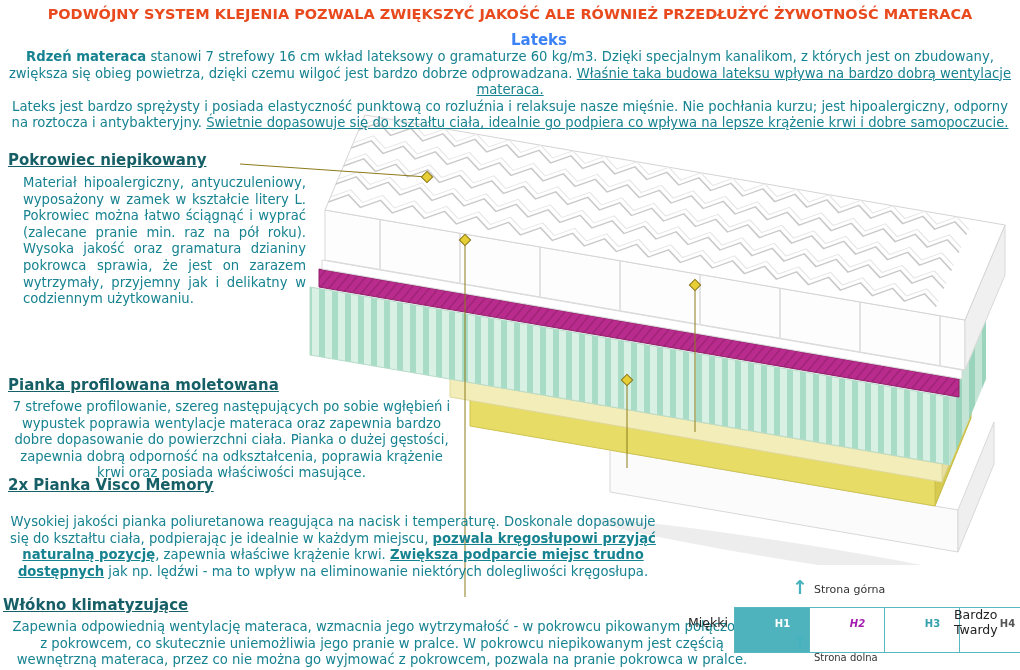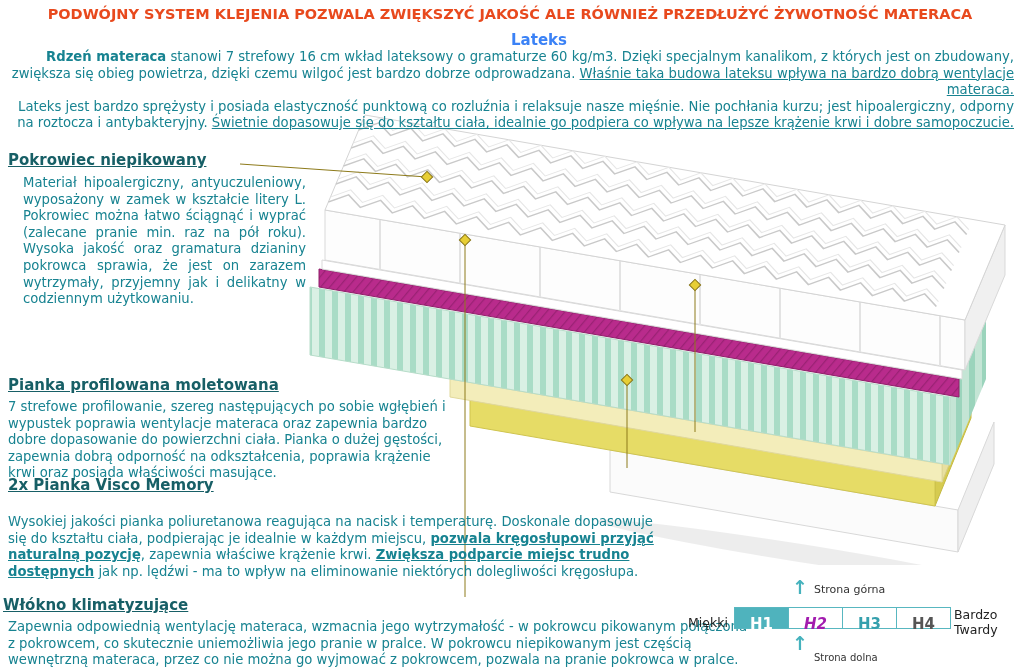--- a/index.html
+++ b/index.html
@@ -1,25 +1,25 @@
 <!DOCTYPE html>
 <html><head>
 <meta charset="utf-8">
 <style>
   html,body{margin:0;padding:0;background:#fff;}
   #page{position:relative;width:1020px;height:670px;background:#ffffff;overflow:hidden;
         font-family:"DejaVu Sans","Liberation Sans",sans-serif;}
   .abs{position:absolute;}
-  .z10{z-index:10;}
+  .z10{z-index:10;text-align:center;}
   
   #banner{top:6px;left:0;right:0;text-align:center;color:#e8491d;font-weight:bold;font-size:14.5px;}
   
   #lateks-title{top:31px;left:0;right:0;text-align:center;padding-left:58px;color:#3b82f6;font-weight:bold;font-size:15px;}
   #lateks-paras{top:49px;left:6px;right:6px;text-align:center;color:#178391;font-size:13.2px;line-height:16.6px;}
-  #lateks-paras p{margin:0;text-align:right;}
+  #lateks-paras p{margin:0;}
   
   .sec-title{font-weight:bold;text-decoration:underline;color:#175f66;font-size:15px;}
   .sec-text{color:#178391;font-size:13.2px;line-height:16.6px;}
   .b{font-weight:bold;}
   .u{text-decoration:underline;}
   .bu{font-weight:bold;text-decoration:underline;}
   #pokrowiec-title{left:8px;top:151px;}
   #pokrowiec-text{left:23px;top:175px;width:283px;text-align:justify;}
   #profilowana-title{left:8px;top:376px;}
   #profilowana-text{left:8px;top:399px;width:447px;}
@@ -33,21 +33,21 @@
   
   #scale{left:688px;top:577px;width:330px;height:92px;z-index:10;font-size:12.5px;color:#222;}
   .arrow{position:absolute;color:#45b2bd;font-weight:bold;font-size:19px;line-height:19px;}
   #arrow-top{left:104px;top:1px;}
   #arrow-bottom{left:104px;top:57px;}
   #scale-top-label{position:absolute;left:126px;top:6px;font-size:11px;color:#333;}
   #scale-bottom-label{position:absolute;left:126px;top:75px;font-size:10px;color:#333;}
   #scale-left-label{position:absolute;left:0px;top:38px;}
   #scale-right-label{position:absolute;left:266px;top:30px;line-height:15px;}
   #scale-box{position:absolute;left:46px;top:30px;display:flex;border:1px solid #58b7c0;background:#fff;}
-  .cell{width:53px;height:20px;line-height:32px;text-align:center;font-weight:bold;font-size:15px;border-right:1px solid #58b7c0;}
+  .cell{width:53px;height:44px;line-height:32px;text-align:center;font-weight:bold;font-size:10px;border-right:1px solid #58b7c0;padding-left:21px;}
   .cell:last-child{border-right:none;}
   .cell.h1{background:#4fb3bd;color:#ffffff;}
   .cell.h2{color:#a21caf;font-style:italic;}
   .cell.h3{color:#35a0ad;}
   .cell.h4{color:#555;}
 </style>
 </head>
 <body>
 
 <div id="page">

